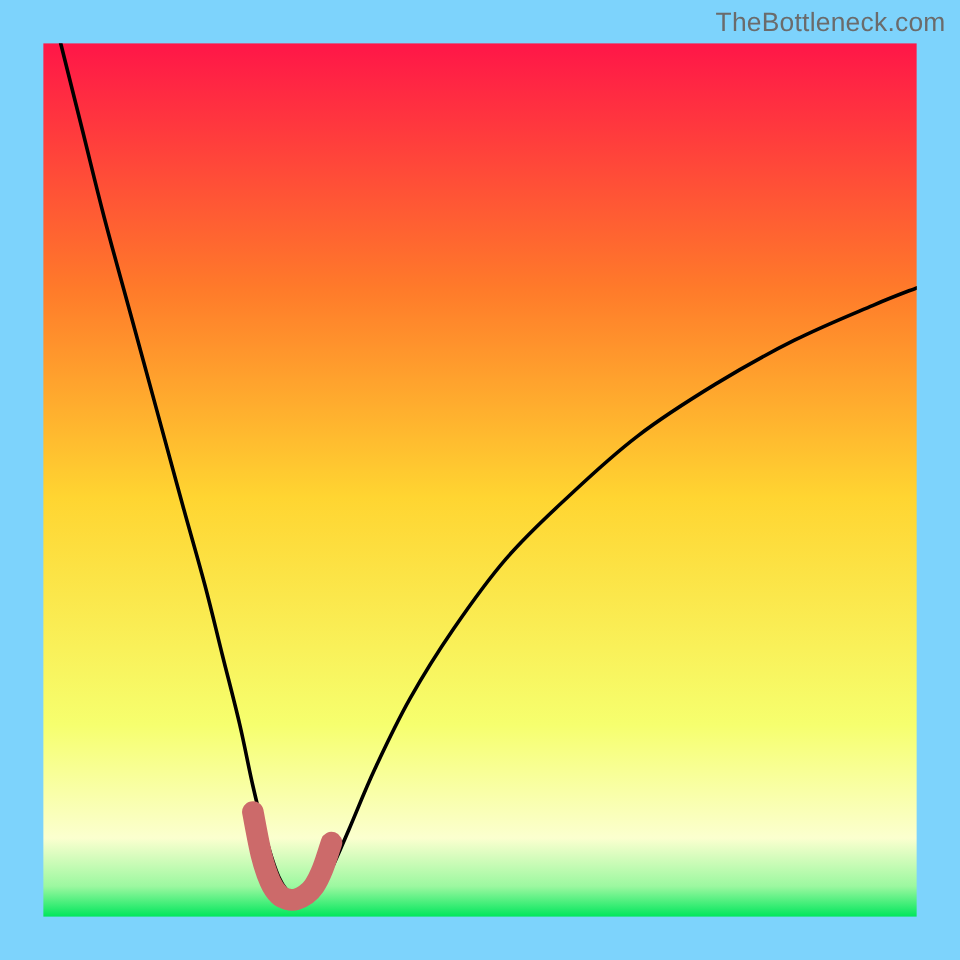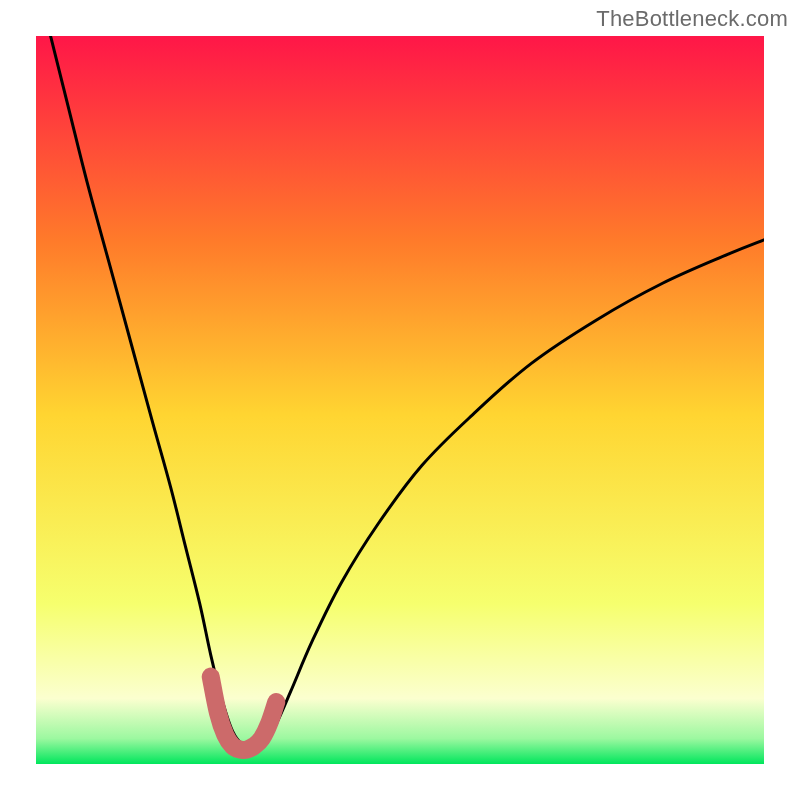--- a/index.html
+++ b/index.html
@@ -10,21 +10,21 @@
     background: #000;
     overflow: hidden;
     font-family: Arial, Helvetica, sans-serif;
   }
   .frame {
     position: absolute;
     left: 0;
     top: 0;
     width: 800px;
     height: 800px;
-    background: #ffffff;
+    background: #7dd3fc;
   }
   .plot {
     position: absolute;
     left: 36px;
     top: 36px;
     width: 728px;
     height: 728px;
   }
   .watermark {
     position: absolute;

